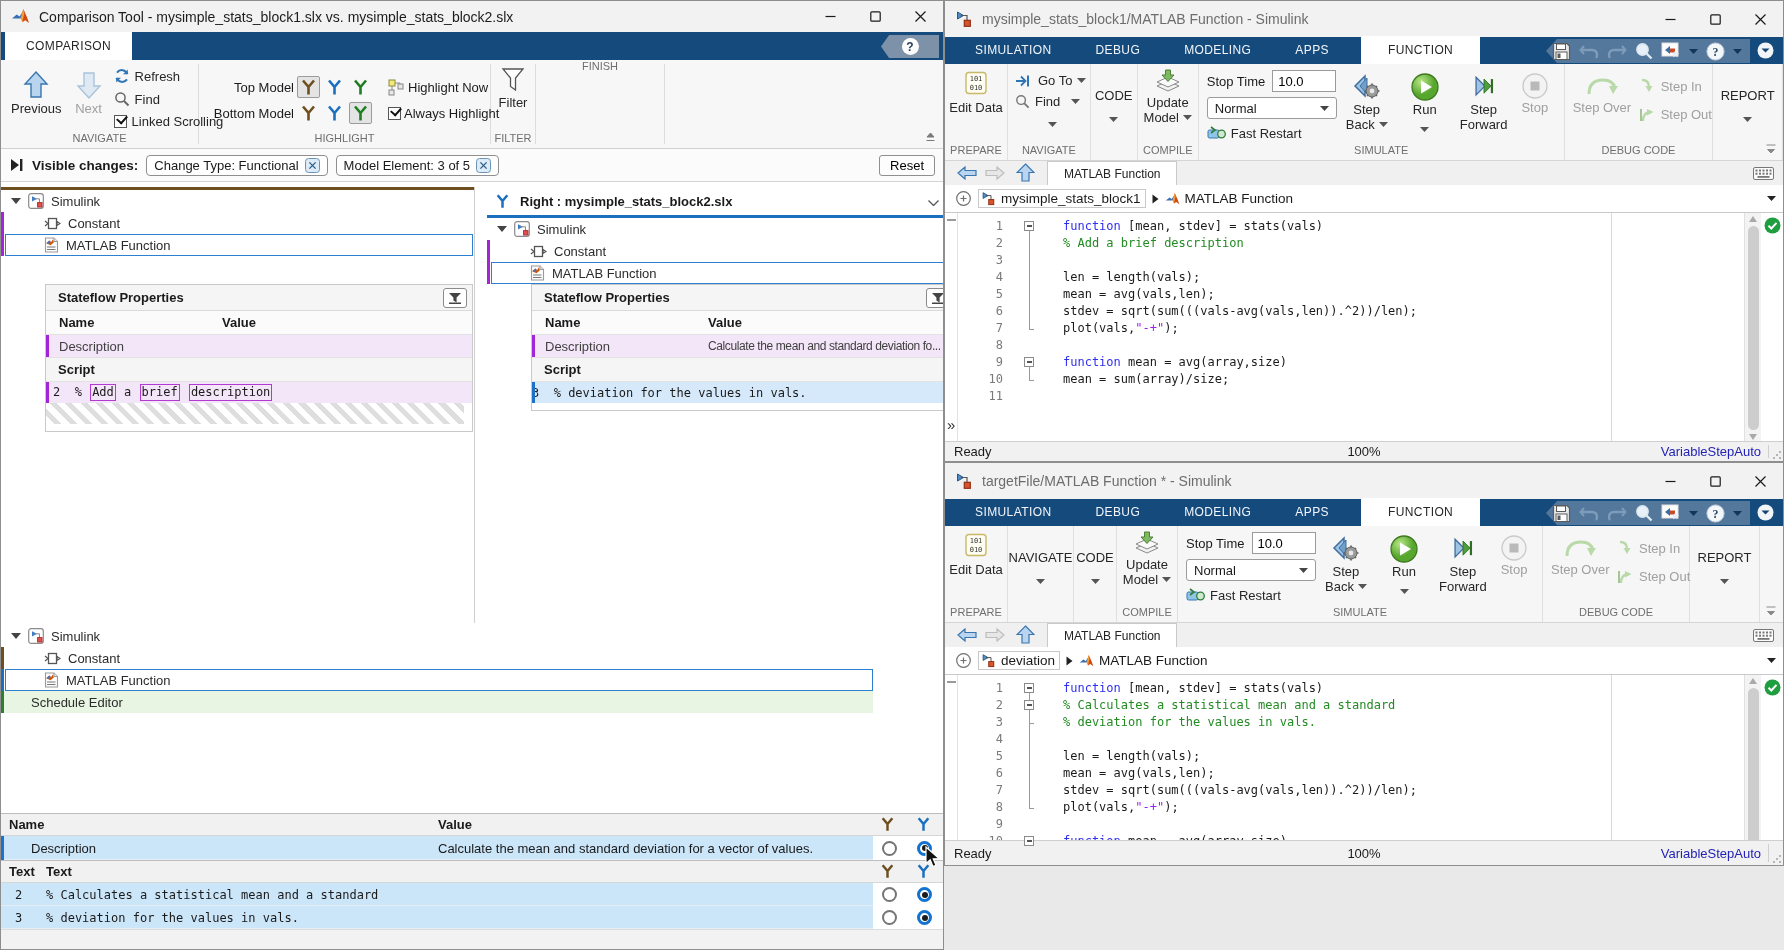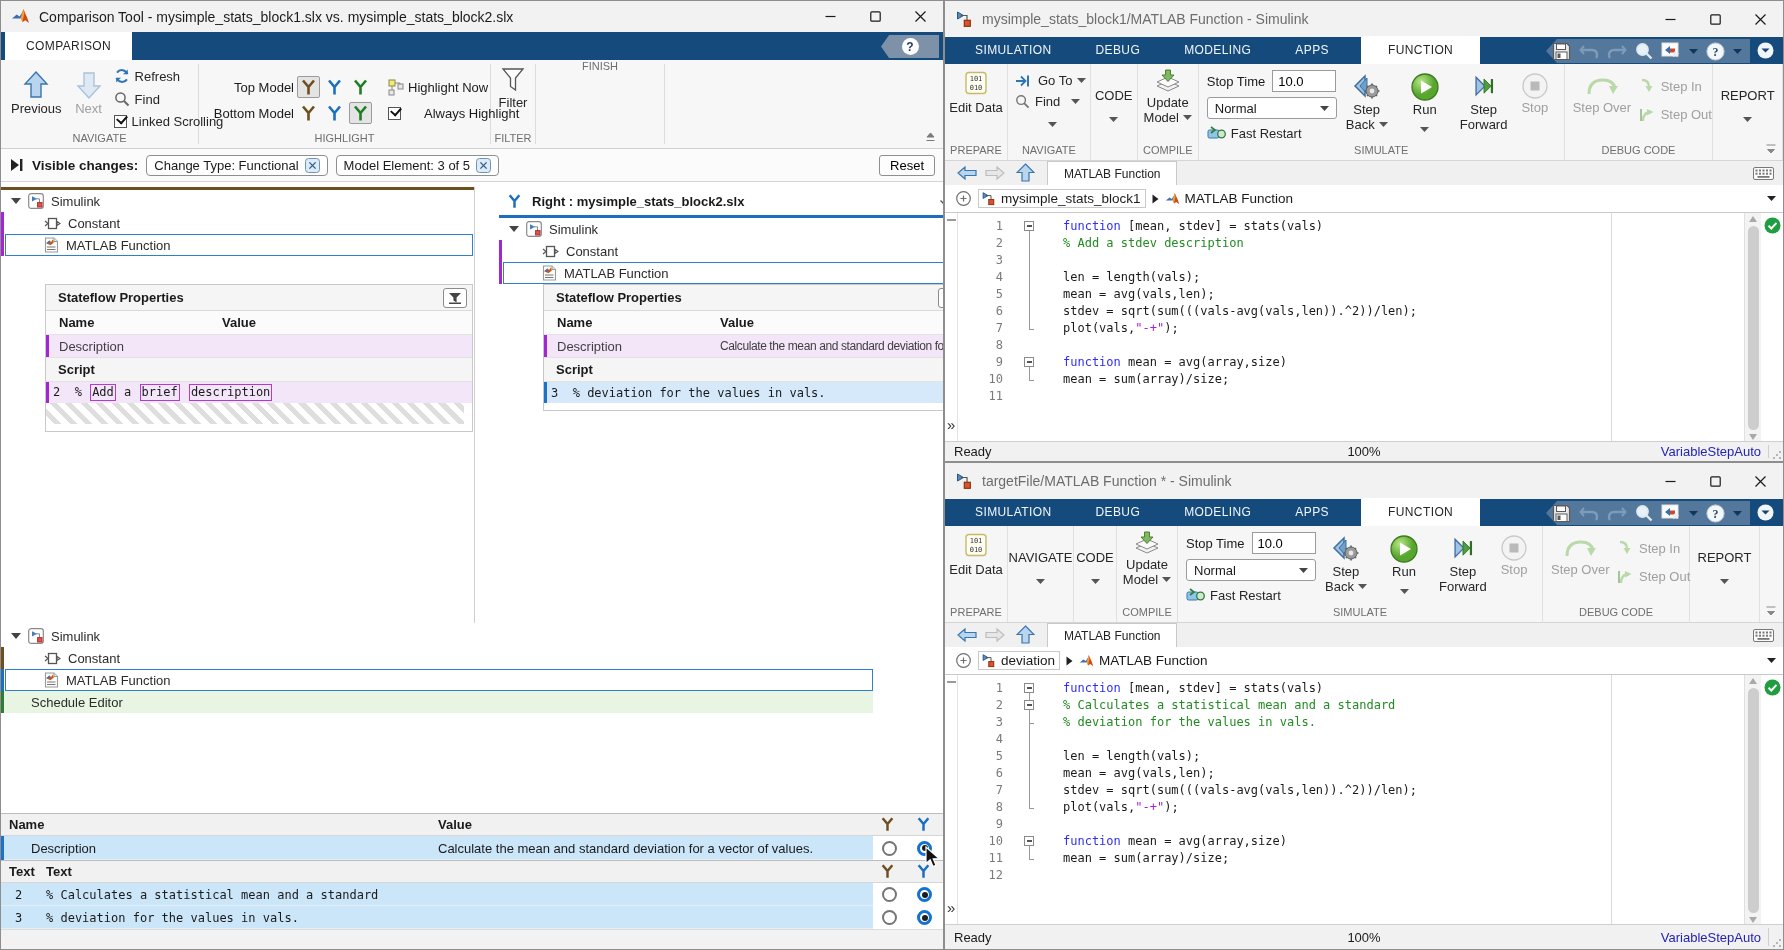--- a/index.html
+++ b/index.html
@@ -227,21 +227,21 @@
                   <path d="M3 1.5 L8.5 8 L8.5 15.5 M14 1.5 L8.5 8" stroke="#1a6fbf" stroke-width="2.6" fill="none"></path>
                 </svg>
               </span>
           <span class="mergebtn selected">
                 <svg width="17" height="17" viewBox="0 0 17 17">
                   <path d="M3 1.5 L8.5 8 L8.5 15.5 M14 1.5 L8.5 8" stroke="#1e7e22" stroke-width="2.6" fill="none"></path>
                 </svg>
               </span>
           <span style="width:10px;"></span>
           <span class="chk on"></span>
-          <span style="white-space:nowrap;margin-left:20px;">Always Highlight</span>
+          <span style="white-space:nowrap;">Always Highlight</span>
         </div>
       </div>
       <div class="rsec-label">HIGHLIGHT</div>
     </div>
     <div class="rsep"></div>
     <div class="rsec" style="width:44px;">
       <div class="rsec-body" style="justify-content:center;width:100%;">
         <div class="bigbtn">
           <span class="ic">
                 <svg width="26" height="30" viewBox="0 0 26 30">
@@ -363,21 +363,21 @@
             <div class="script-head">Script</div>
             <div class="scriptline mono" style="background: rgb(244, 230, 249);">
               <span class="tbar" style="background:#a326d6"></span>
               <span style="padding-left:7px;white-space:pre;"><span>2</span><span>&nbsp;&nbsp;</span><span>% </span><span class="sbox">Add</span><span> a </span><span class="sbox">brief</span><span> </span><span class="sbox">description</span></span>
             </div>
             <div class="hatch" style="margin-right:8px;"></div>
             <div style="height:7px;"></div>
           </div>
         </div>
     <div style="position:absolute;left:473px;top:0;bottom:0;width:1px;background:#cfcfcf;"></div>
-    <div class="pane" id="pane-right" style="left:498px;width:470px;">
+    <div class="pane" id="pane-right" style="left:486px;width:470px;">
           <div class="pane-header">
             <span class="ic">
               <svg width="15" height="15" viewBox="0 0 17 17">
                 <path d="M3 1.5 L8.5 8 L8.5 15.5 M14 1.5 L8.5 8" stroke="#1a6fbf" stroke-width="2.8" fill="none"></path>
               </svg>
             </span>
             <span>Right : mysimple_stats_block2.slx</span>
             <span class="pane-chevron" style="margin-right: 10px;"><svg width="11" height="6" viewBox="0 0 11 6">
                 <path d="M0.5 0.5 L5.5 5.5 L10.5 0.5" fill="none" stroke="#555" stroke-width="1.3"></path>
               </svg></span>
@@ -444,21 +444,21 @@
               <span>Value</span>
             </div>
             <div class="prow" style="background:#f4e6f9;">
               <span class="tbar" style="background:#a326d6"></span>
               <span class="nv-name" style="width:176px;color:#3f3f3f;flex:none;">Description</span>
               <span style="color:#3f3f3f;white-space:nowrap;overflow:hidden;flex:1;font-size:12px;letter-spacing:-0.4px;">Calculate the mean and standard deviation fo...</span>
             </div>
             <div class="script-head">Script</div>
             <div class="scriptline mono" style="background: rgb(213, 233, 250);">
               <span class="tbar" style="background:#1b72c8"></span>
-              <span style="padding-left:7px;white-space:pre;"><span>3</span><span>&nbsp;&nbsp;</span><span>% deviation for the values in vals.</span></span>
+              <span style="padding-left:0;white-space:pre;"><span>3</span><span>&nbsp;&nbsp;</span><span>% deviation for the values in vals.</span></span>
             </div>
             <div style="height:7px;"></div>
           </div>
         </div>
   </div>
 
   <div id="target-panel" style="top:622px;height:328px;">
         <div style="position:relative;padding-top:2px;">
           <div class="tree-row">
             <span style="display:flex;align-items:center;gap:7px;position:relative;padding-left:10px;">
@@ -960,21 +960,21 @@
           <span style="position:absolute;left:2px;top:6px;width:9px;height:2px;background:#9a9a9a;"></span>
           <span style="position:absolute;left:2px;bottom:10px;font-size:15px;color:#333;">»</span>
         </div>
         <div class="lnum mono" style="left:14px;width:44px;top:5px;">1</div>
         <span style="position:absolute;left:79px;top:8px;width:10px;height:10px;border:1px solid #8a8a8a;background:#fff;z-index:2;">
           <span style="position:absolute;left:1.5px;top:3.2px;width:5px;height:1.6px;background:#555;"></span>
         </span>
         <div class="codeline mono" style="left:118px;top:5px;"><span class="kw">function</span><span> [mean, stdev] = stats(vals)</span></div>
         <div class="lnum mono" style="left:14px;width:44px;top:22px;">2</div>
         <span style="position:absolute;left:84px;top:18px;width:1px;height:21px;background:#999;"></span>
-        <div class="codeline mono" style="left:118px;top:22px;"><span class="cm">% Add a stdev description</span></div>
+        <div class="codeline mono" style="left:118px;top:22px;"><span class="cm">% Add a brief description</span></div>
         <div class="lnum mono" style="left:14px;width:44px;top:39px;">3</div>
         <span style="position:absolute;left:84px;top:35px;width:1px;height:21px;background:#999;"></span>
         <div class="lnum mono" style="left:14px;width:44px;top:56px;">4</div>
         <span style="position:absolute;left:84px;top:52px;width:1px;height:21px;background:#999;"></span>
         <div class="codeline mono" style="left:118px;top:56px;"><span>len = length(vals);</span></div>
         <div class="lnum mono" style="left:14px;width:44px;top:73px;">5</div>
         <span style="position:absolute;left:84px;top:69px;width:1px;height:21px;background:#999;"></span>
         <div class="codeline mono" style="left:118px;top:73px;"><span>mean = avg(vals,len);</span></div>
         <div class="lnum mono" style="left:14px;width:44px;top:90px;">6</div>
         <span style="position:absolute;left:84px;top:86px;width:1px;height:21px;background:#999;"></span>
@@ -1008,21 +1008,21 @@
         </span>
       </div>
       <div class="statusbar" style="height:20px;">
         <span style="padding-left:9px;">Ready</span>
         <span style="position:absolute;left:0;right:0;text-align:center;">100%</span>
         <span style="position:absolute;right:22px;color:#2323b5;">VariableStepAuto</span>
         <span style="position:absolute;right:14px;top:3px;bottom:3px;width:1px;background:#cfcfcf;"></span>
         <span class="grip"></span>
       </div>
     </section>
-<section class="win" id="win-sim-1" style="left:944px;top:462px;width:840px;height:488px;">
+<section class="win" id="win-sim-1" style="left:944px;top:462px;width:840px;height:404px;">
       <div class="titlebar dim" style="height:36px;">
         <span class="ic">
           <svg width="18" height="18" viewBox="0 0 18 18">
             <path d="M2 2 L10.5 2 L10.5 5 L13 5 L13 1 L10 1 Z" fill="none"></path>
             <path d="M2.5 2 L8.5 5.5 L2.5 9 Z" fill="#4e8bc8" stroke="#2b567e" stroke-width="1"></path>
             <path d="M6 5.5 H12 V10.5" fill="none" stroke="#555" stroke-width="1.2"></path>
             <rect x="9.3" y="10.3" width="6" height="6" fill="#d9542b" stroke="#8e3013" stroke-width="1.2"></rect>
           </svg>
         </span>
         <span class="ttext">targetFile/MATLAB Function * - Simulink</span>

